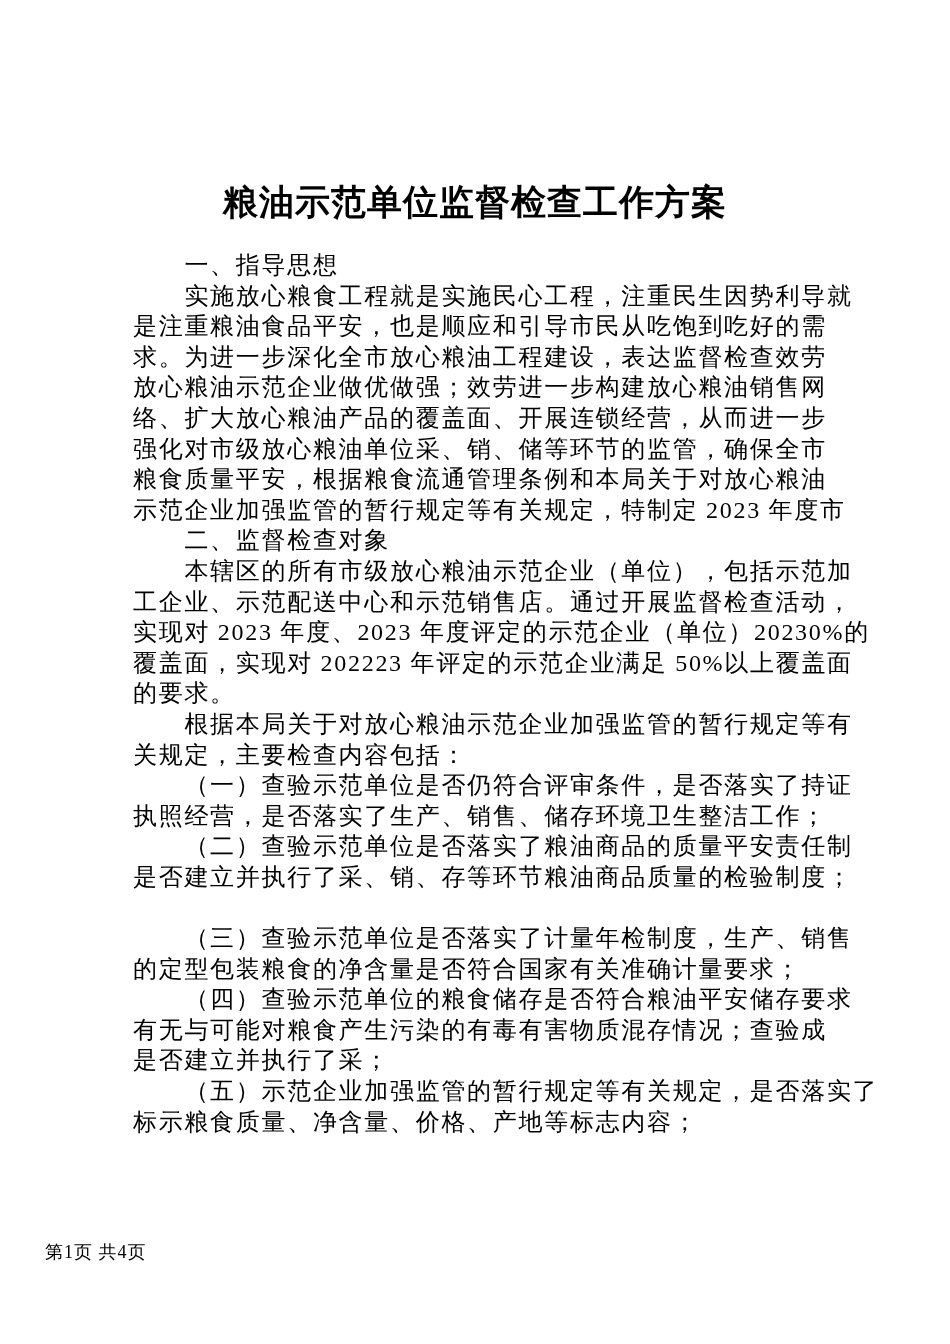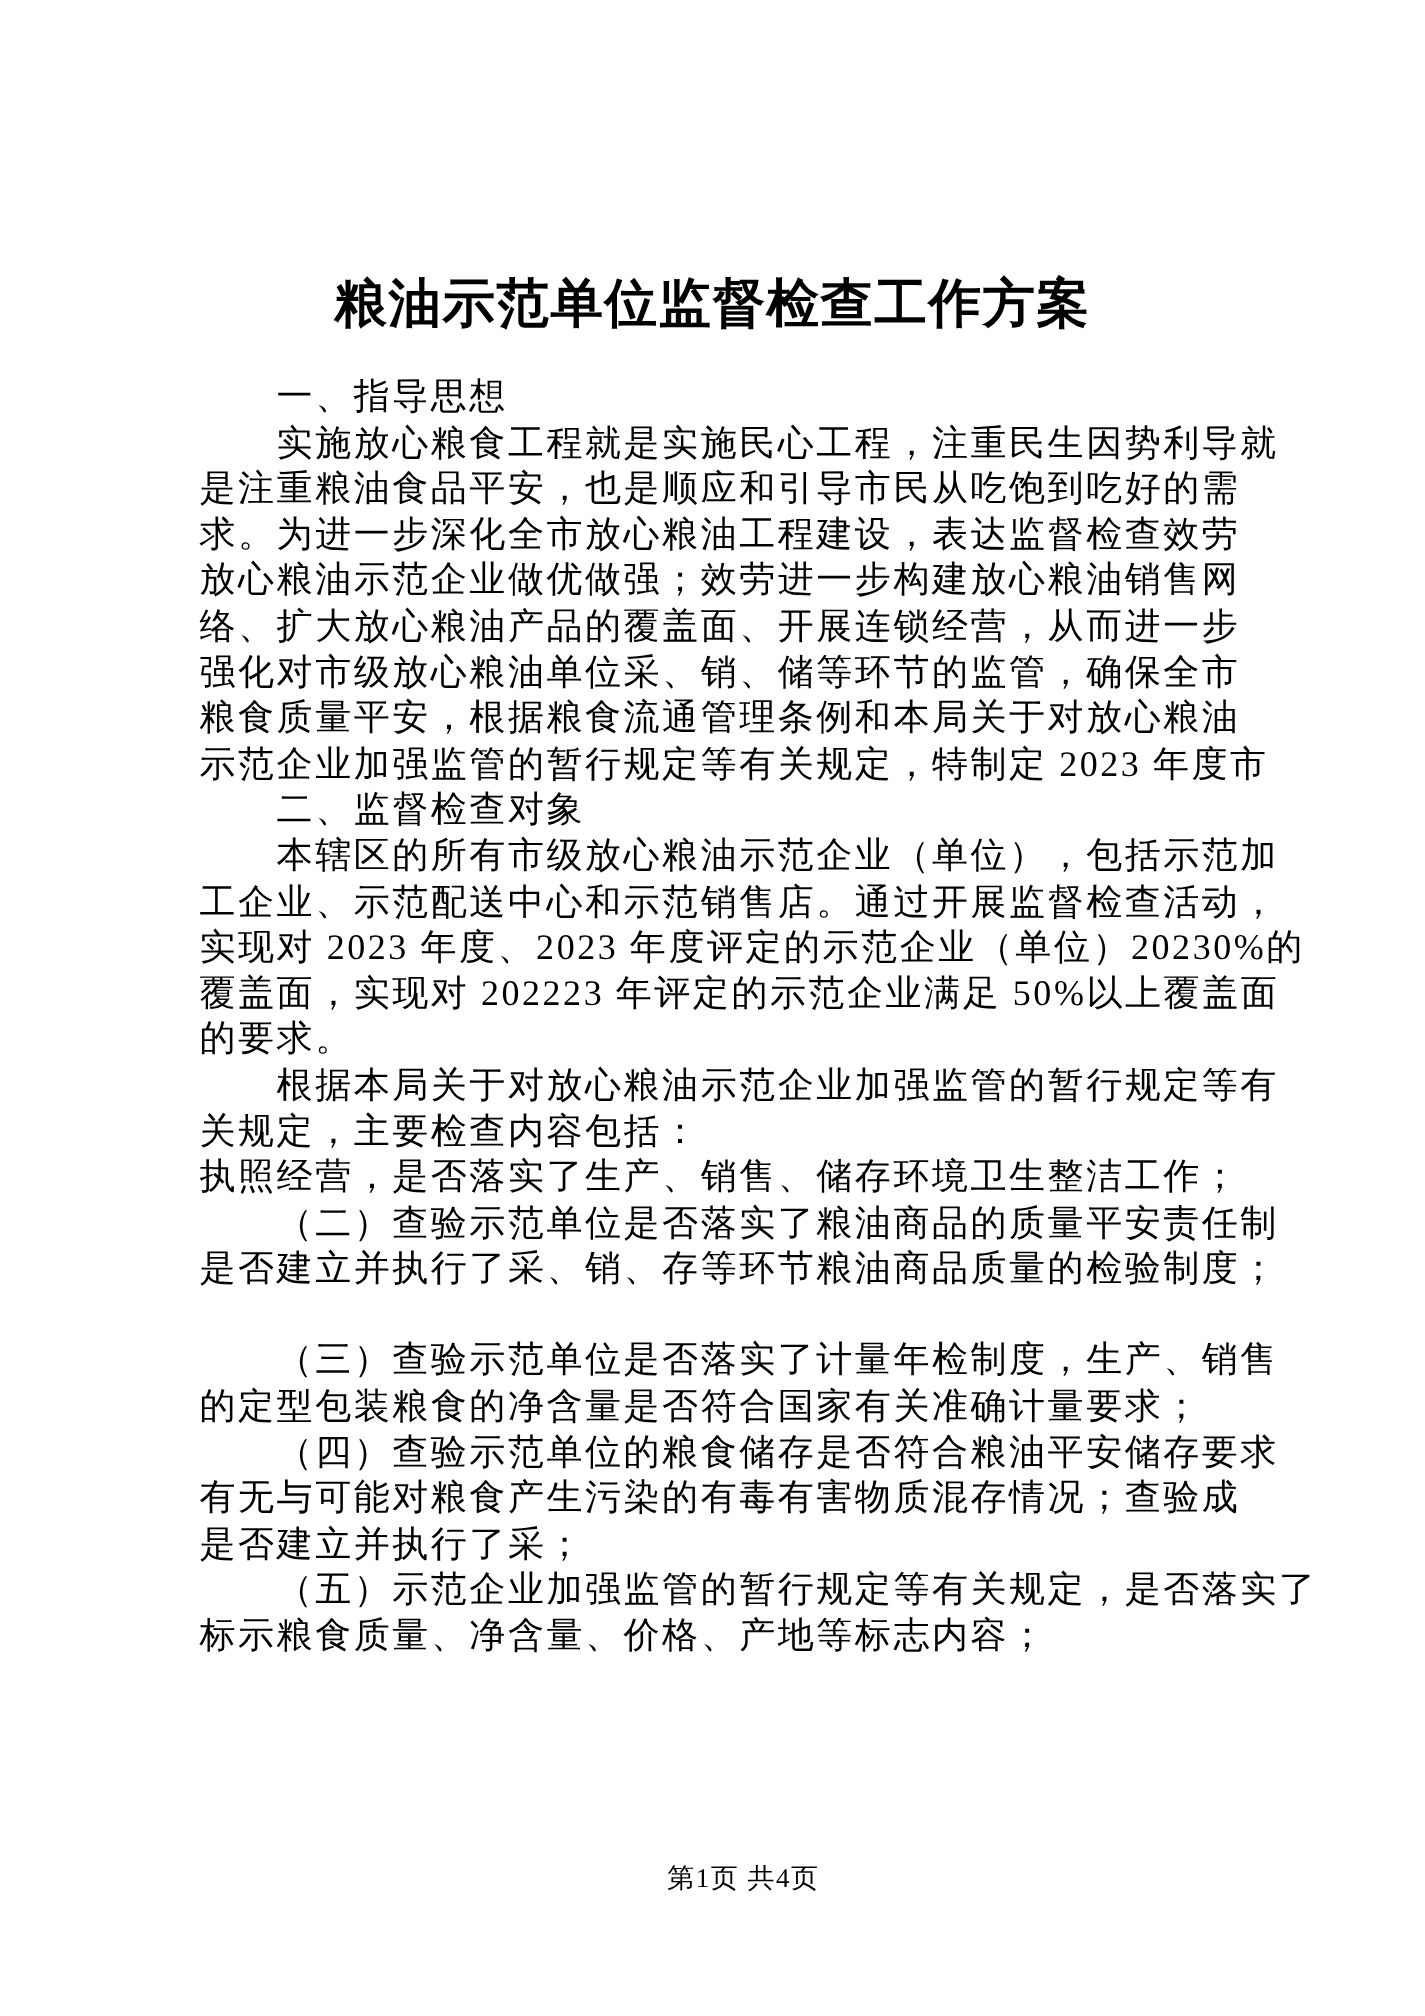--- a/index.html
+++ b/index.html
@@ -42,21 +42,20 @@
     letter-spacing: 1.7px;
     white-space: pre;
   }
   .doc-footer {
     position: absolute;
     top: 1240px;
     left: 0;
     width: 946px;
     box-sizing: border-box;
     padding-left: 45px;
-    text-align: center;
     font-size: 18px;
     line-height: 24px;
     letter-spacing: 1px;
     white-space: pre;
   }
 </style>
 </head>
 <body>
 
 <div class="page">
@@ -73,20 +72,21 @@
       <div class="line">粮食质量平安，根据粮食流通管理条例和本局关于对放心粮油</div>
       <div class="line">示范企业加强监管的暂行规定等有关规定，特制定 2023 年度市</div>
       <div class="line">　　二、监督检查对象</div>
       <div class="line">　　本辖区的所有市级放心粮油示范企业（单位），包括示范加</div>
       <div class="line">工企业、示范配送中心和示范销售店。通过开展监督检查活动，</div>
       <div class="line">实现对 2023 年度、2023 年度评定的示范企业（单位）20230%的</div>
       <div class="line">覆盖面，实现对 202223 年评定的示范企业满足 50%以上覆盖面</div>
       <div class="line">的要求。</div>
       <div class="line">　　根据本局关于对放心粮油示范企业加强监管的暂行规定等有</div>
       <div class="line">关规定，主要检查内容包括：</div>
+      <div class="line">　　（一）查验示范单位是否仍符合评审条件，是否落实了持证</div>
       <div class="line">执照经营，是否落实了生产、销售、储存环境卫生整洁工作；</div>
       <div class="line">　　（二）查验示范单位是否落实了粮油商品的质量平安责任制</div>
       <div class="line">是否建立并执行了采、销、存等环节粮油商品质量的检验制度；</div>
       <div class="line">&nbsp;</div>
       <div class="line">　　（三）查验示范单位是否落实了计量年检制度，生产、销售</div>
       <div class="line">的定型包装粮食的净含量是否符合国家有关准确计量要求；</div>
       <div class="line">　　（四）查验示范单位的粮食储存是否符合粮油平安储存要求</div>
       <div class="line">有无与可能对粮食产生污染的有毒有害物质混存情况；查验成</div>
       <div class="line">是否建立并执行了采；</div>
       <div class="line">　　（五）示范企业加强监管的暂行规定等有关规定，是否落实了</div>

